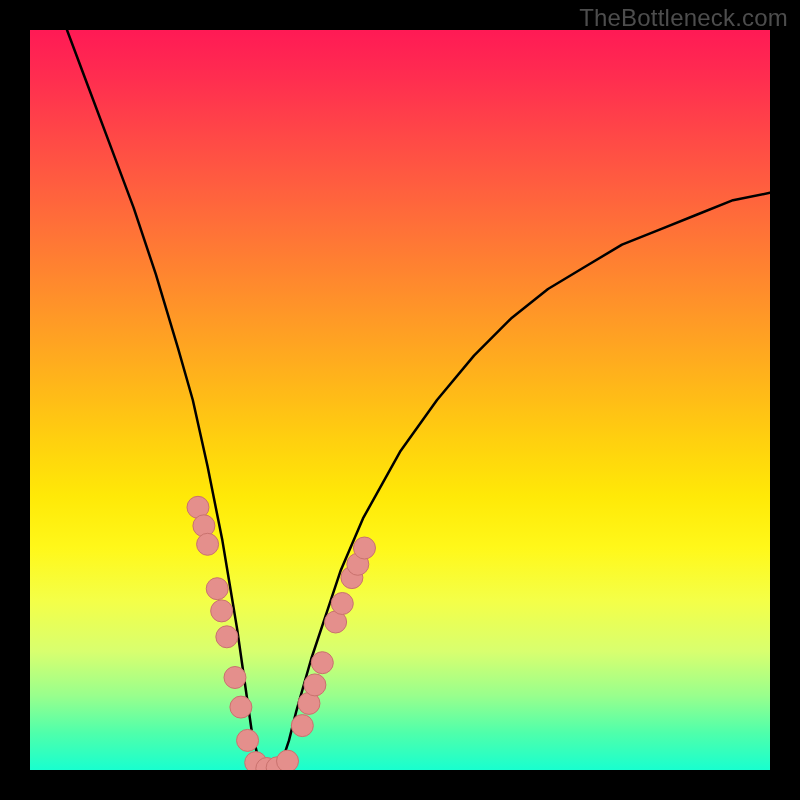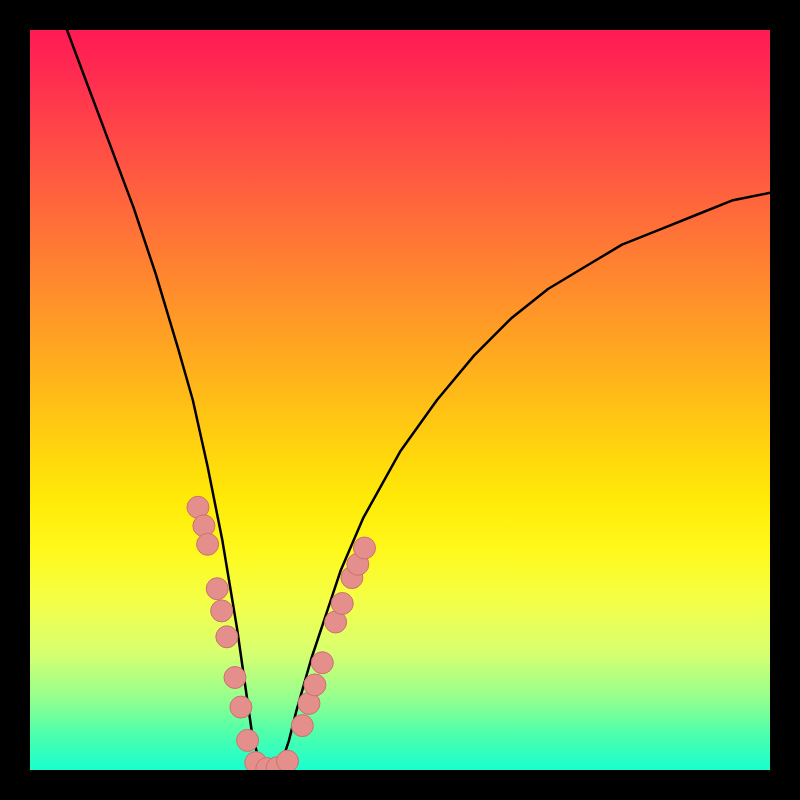--- a/index.html
+++ b/index.html
@@ -94,13 +94,14 @@
         <circle cx="278.98" cy="673.40" r="11" fill="#e48f8c" stroke="#c9726e" stroke-width="1"></circle>
         <circle cx="284.90" cy="654.90" r="11" fill="#e48f8c" stroke="#c9726e" stroke-width="1"></circle>
         <circle cx="292.30" cy="632.70" r="11" fill="#e48f8c" stroke="#c9726e" stroke-width="1"></circle>
         <circle cx="305.62" cy="592.00" r="11" fill="#e48f8c" stroke="#c9726e" stroke-width="1"></circle>
         <circle cx="312.28" cy="573.50" r="11" fill="#e48f8c" stroke="#c9726e" stroke-width="1"></circle>
         <circle cx="321.90" cy="547.60" r="11" fill="#e48f8c" stroke="#c9726e" stroke-width="1"></circle>
         <circle cx="327.82" cy="534.28" r="11" fill="#e48f8c" stroke="#c9726e" stroke-width="1"></circle>
         <circle cx="334.48" cy="518.00" r="11" fill="#e48f8c" stroke="#c9726e" stroke-width="1"></circle>
       </svg>
   </div>
+  <div class="watermark">TheBottleneck.com</div>
 </div>
 
 </body></html>

